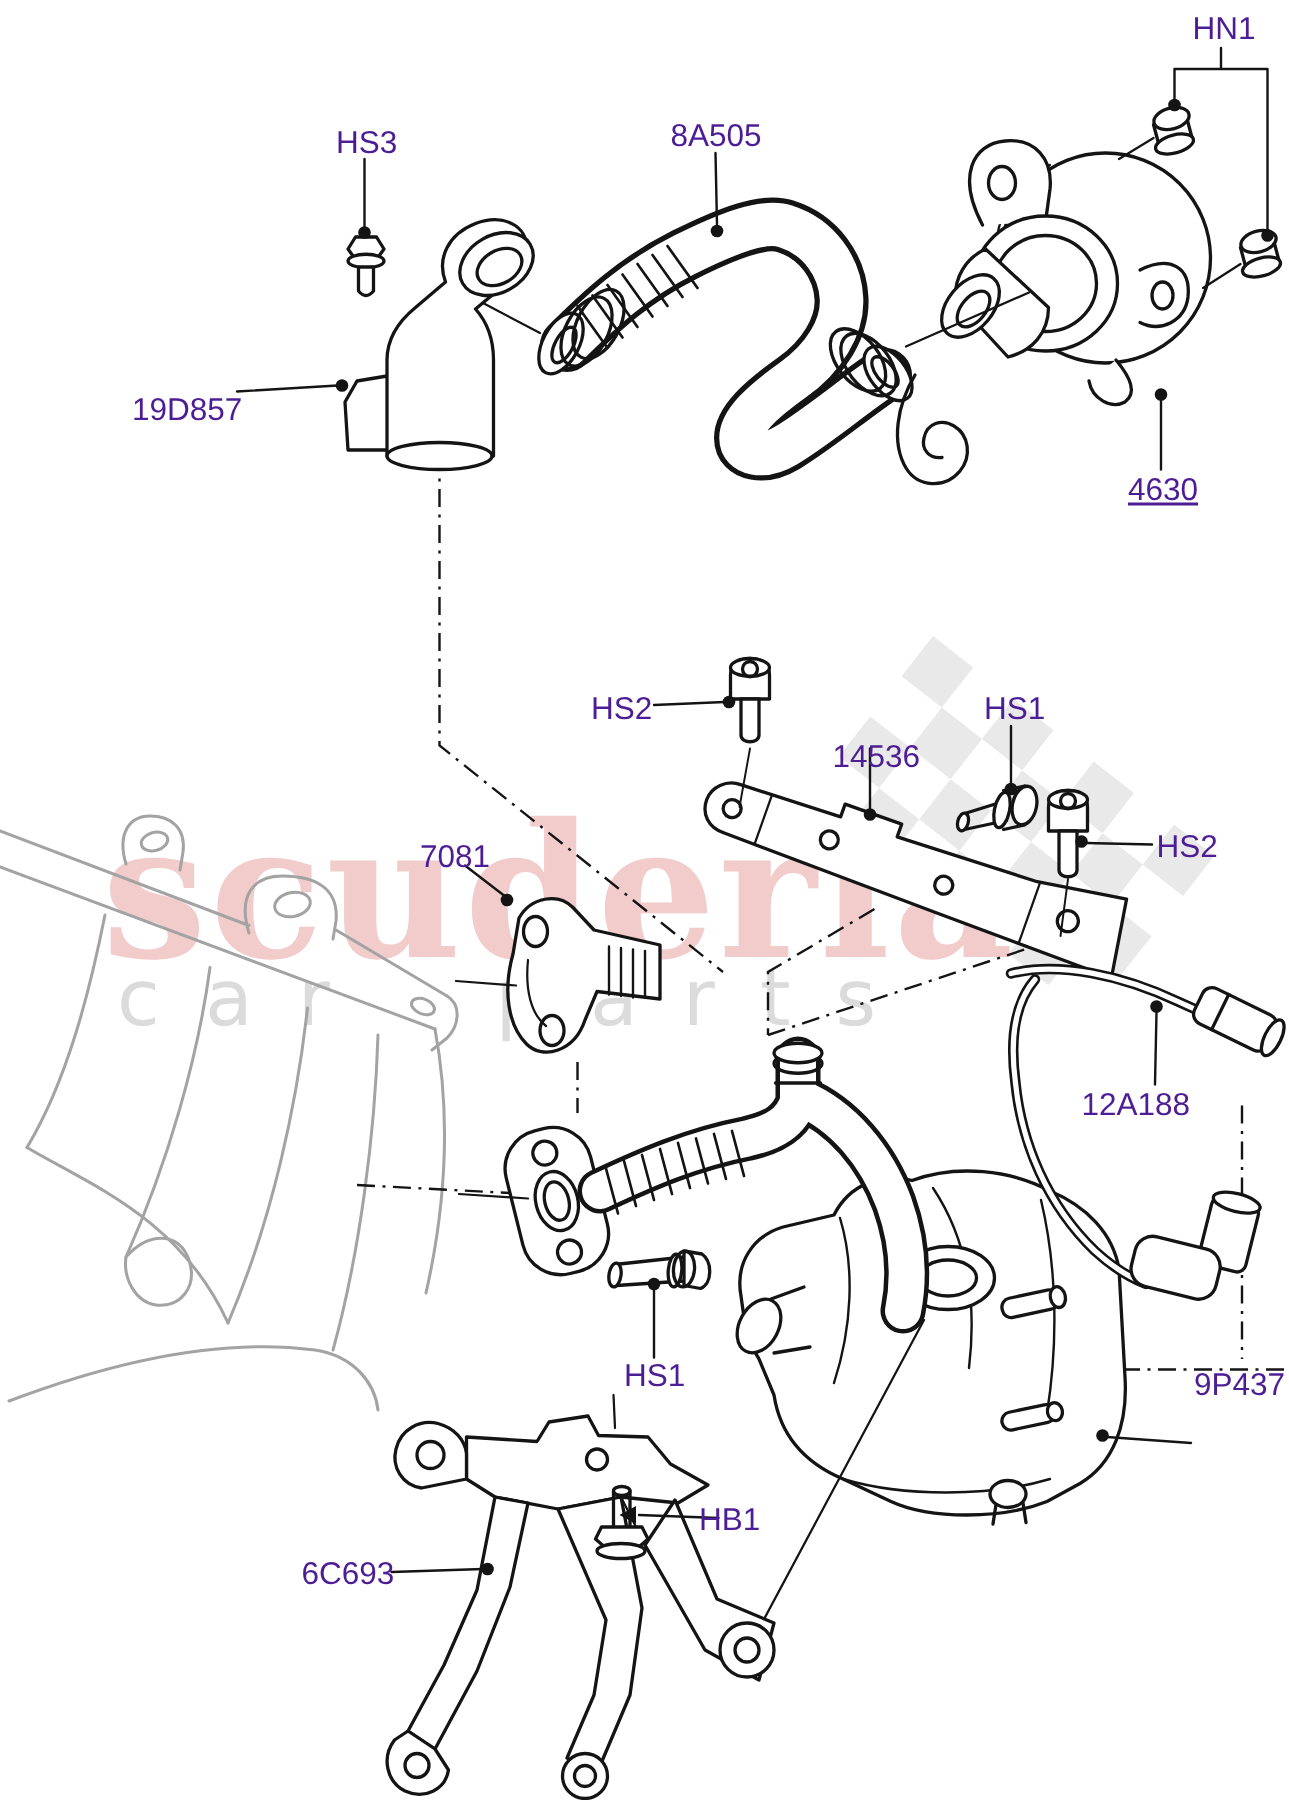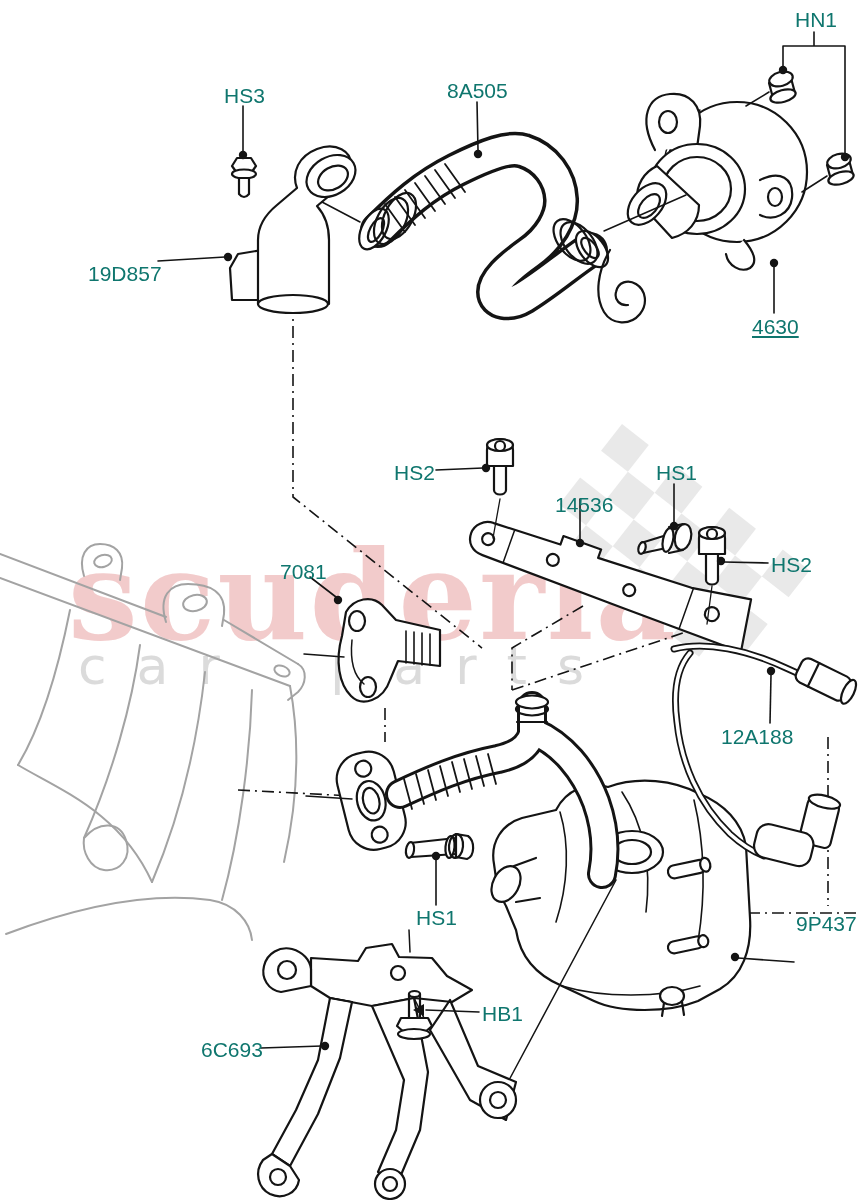--- a/index.html
+++ b/index.html
@@ -6,21 +6,21 @@
   #stage{position:relative;width:859px;height:1200px;background:#fff;overflow:hidden;
          font-family:"Liberation Sans", sans-serif;}
   
   #wm-primary{position:absolute;left:68px;top:534px;z-index:1;
       font-family:"DejaVu Serif", serif;font-weight:bold;font-size:124px;line-height:1;
       color:rgba(238,186,186,0.75);letter-spacing:2px;white-space:nowrap;}
   #wm-secondary{position:absolute;left:78px;top:640px;z-index:1;
       font-family:"DejaVu Sans", sans-serif;font-size:52px;line-height:1;
       color:rgba(190,190,190,0.55);letter-spacing:30px;word-spacing:34px;white-space:nowrap;}
   svg#art{position:absolute;left:0;top:0;z-index:2;}
-  .plabel{position:absolute;z-index:3;font-size:21px;color:#0f766e;cursor:pointer;
+  .plabel{position:absolute;z-index:3;font-size:21px;color:#4c1d95;cursor:pointer;
       font-family:"Liberation Sans", sans-serif;white-space:nowrap;}
 </style>
 </head>
 <body>
 
 <div id="stage">
 
   <div id="wm-primary">scuderia</div>
   <div id="wm-secondary">car parts</div>
 
@@ -339,16 +339,16 @@
   <div class="plabel" style="left:88px;top:262px;">19D857</div>
   <div class="plabel" style="left:752px;top:315px;text-decoration:underline;">4630</div>
   <div class="plabel" style="left:394px;top:461px;">HS2</div>
   <div class="plabel" style="left:555px;top:477px;margin-top:16px;">14536</div>
   <div class="plabel" style="left:656px;top:461px;">HS1</div>
   <div class="plabel" style="left:771px;top:553px;">HS2</div>
   <div class="plabel" style="left:280px;top:560px;">7081</div>
   <div class="plabel" style="left:721px;top:725px;">12A188</div>
   <div class="plabel" style="left:416px;top:906px;">HS1</div>
   <div class="plabel" style="left:796px;top:912px;">9P437</div>
-  <div class="plabel" style="left:482px;top:1002px;">HB1</div>
+  <div class="plabel" style="left:466px;top:1002px;">HB1</div>
   <div class="plabel" style="left:201px;top:1038px;">6C693</div>
 
 </div>
 
 </body></html>

